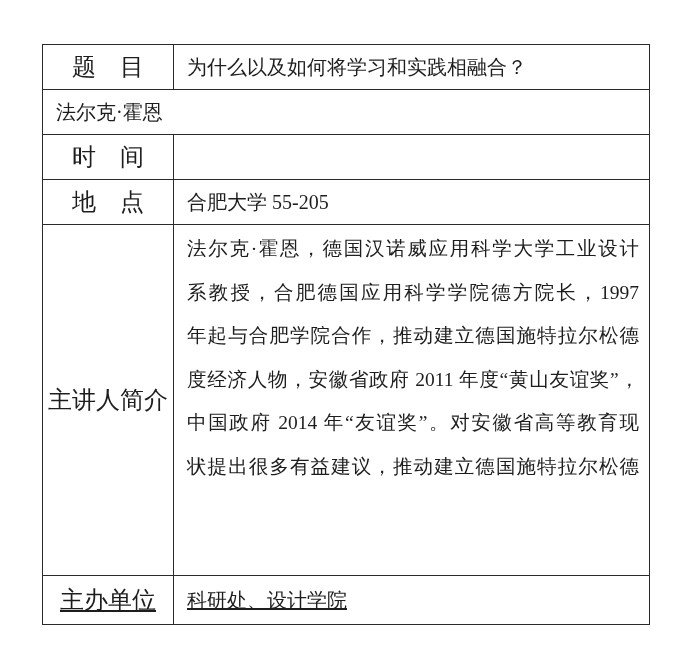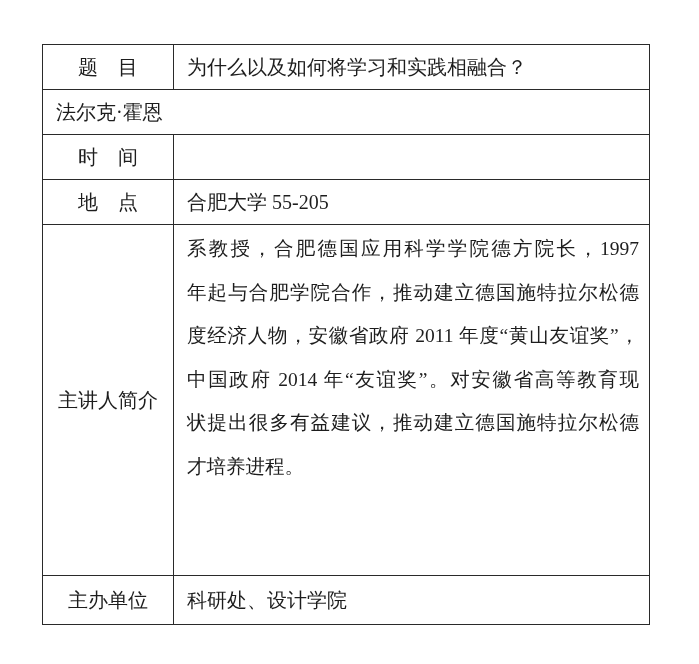--- a/index.html
+++ b/index.html
@@ -24,30 +24,31 @@
     box-sizing: border-box;
     background: #ffffff;
   }
   .row {
     display: flex;
     border-bottom: 1px solid #2a2a2a;
     box-sizing: border-box;
   }
   .row:last-child {
     border-bottom: none;
+    text-decoration: underline;
   }
   .label-cell {
     width: 131px;
     flex: 0 0 131px;
     border-right: 1px solid #2a2a2a;
     box-sizing: border-box;
     display: flex;
     align-items: center;
     justify-content: center;
-    font-size: 20px;
+    font-size: 24px;
   }
   .value-cell {
     flex: 1;
     display: flex;
     align-items: center;
     padding: 0 10px 0 13px;
     font-size: 20px;
     box-sizing: border-box;
     overflow: hidden;
   }
@@ -90,26 +91,26 @@
   </div>
 
   <div class="row row-basic">
     <div class="label-cell">地　点</div>
     <div class="value-cell">合肥大学 55-205</div>
   </div>
 
   <div class="row row-bio">
     <div class="label-cell">主讲人简介</div>
     <div class="value-cell bio-cell">
+      <span class="bio-line">法尔克·霍恩，德国汉诺威应用科学大学工业设计</span>
       <span class="bio-line">系教授，合肥德国应用科学学院德方院长，1997</span>
       <span class="bio-line">年起与合肥学院合作，推动建立德国施特拉尔松德</span>
       <span class="bio-line">度经济人物，安徽省政府 2011 年度“黄山友谊奖”，</span>
       <span class="bio-line">中国政府 2014 年“友谊奖”。对安徽省高等教育现</span>
       <span class="bio-line">状提出很多有益建议，推动建立德国施特拉尔松德</span>
-      <span class="bio-line final">才培养进程。</span>
     </div>
   </div>
 
   <div class="row row-last">
     <div class="label-cell">主办单位</div>
     <div class="value-cell">科研处、设计学院</div>
   </div>
 
 </div>
 

